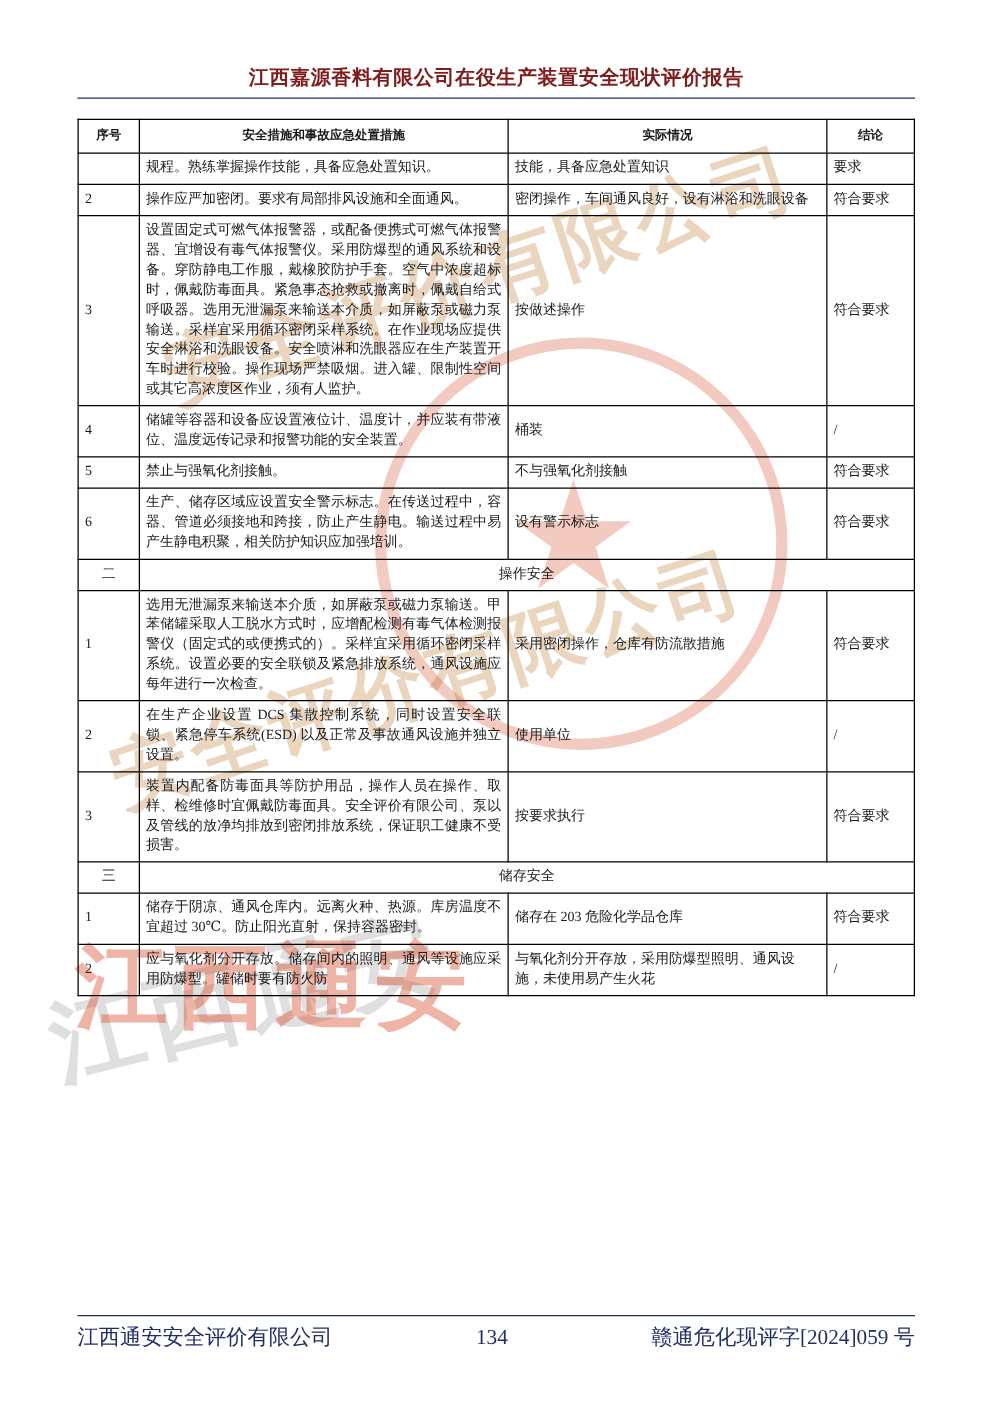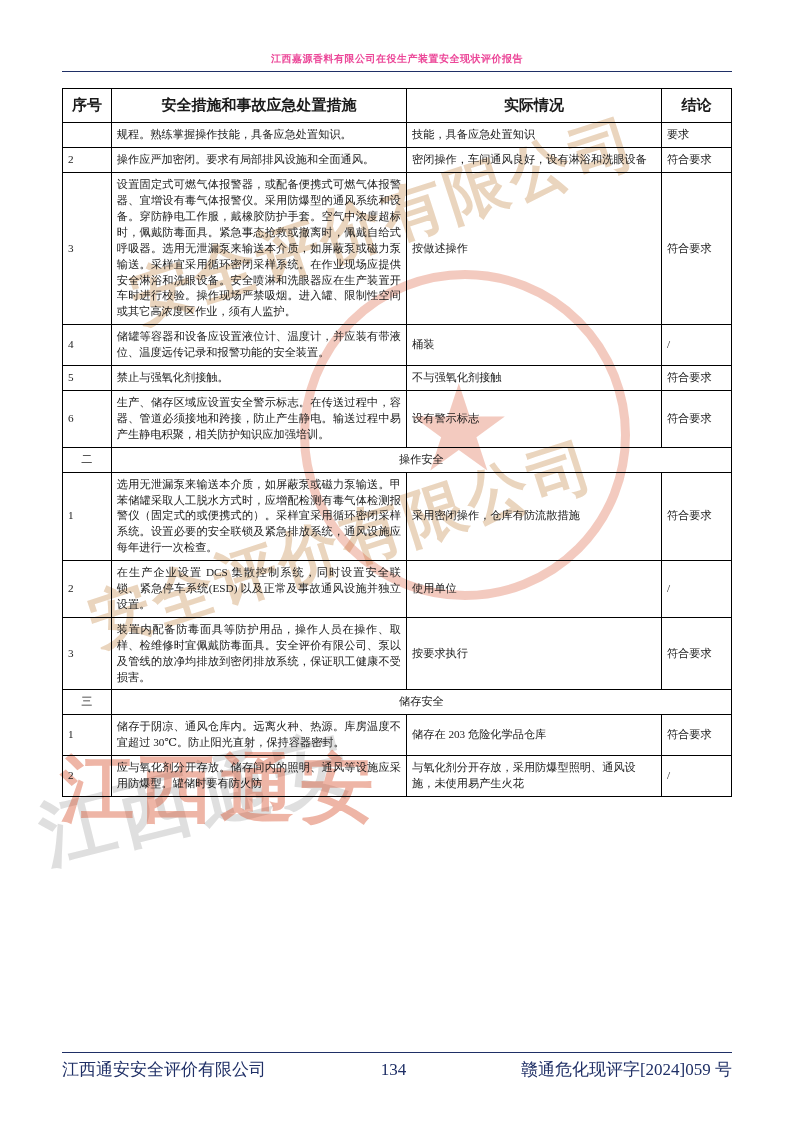--- a/index.html
+++ b/index.html
@@ -91,23 +91,23 @@
   }
 
   
   .doc-header {
     position: relative;
     z-index: 2;
     padding-top: 52px;
     text-align: center;
   }
   .doc-header .title {
-    font-size: 10px;
-    font-weight: bold;
-    color: #ec4899;
+    font-size: 16px;
+    font-weight: bold;
+    color: #7f1d1d;
     letter-spacing: 0.5px;
   }
   .header-rule {
     margin-top: 5px;
     border-bottom: 1px solid #1f2f66;
     height: 0;
   }
 
   
   .table-wrap {
@@ -124,21 +124,21 @@
   }
   table.main td, table.main th {
     border: 1px solid #000;
     padding: 4px 5px;
     vertical-align: middle;
     word-break: break-all;
   }
   table.main thead th {
     text-align: center;
     font-weight: bold;
-    font-size: 15px;
+    font-size: 10px;
     padding: 6px 4px;
   }
   .c-no { width: 46px; text-align: center; }
   .c-measure { width: 278px; }
   .c-actual { width: 240px; text-align: center; }
   .c-concl { width: 66px; text-align: center; }
   td.center { text-align: left; }
   td.measure { text-align: justify; }
   .section-row td {
     text-align: center;

